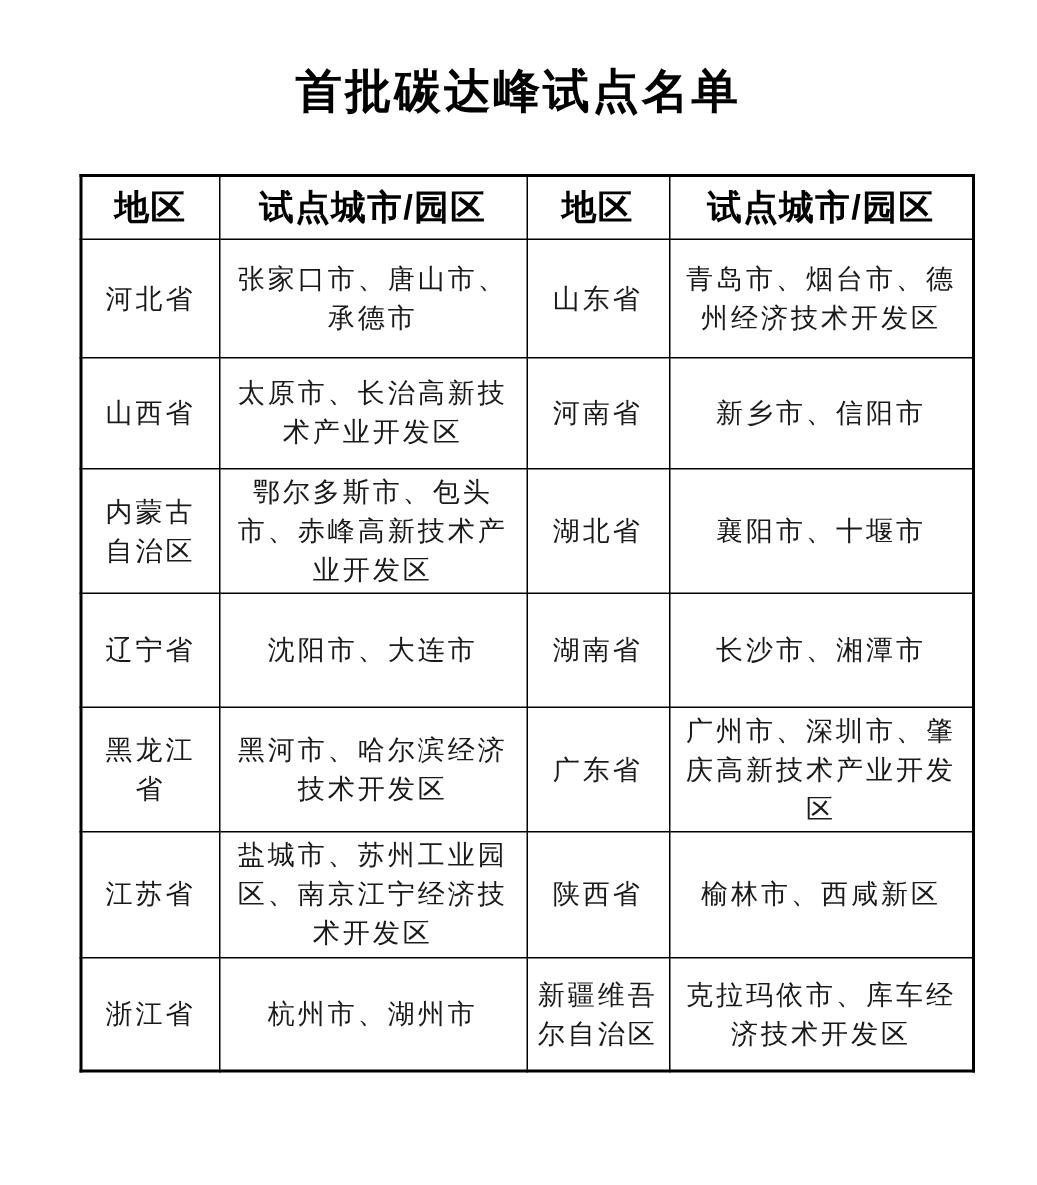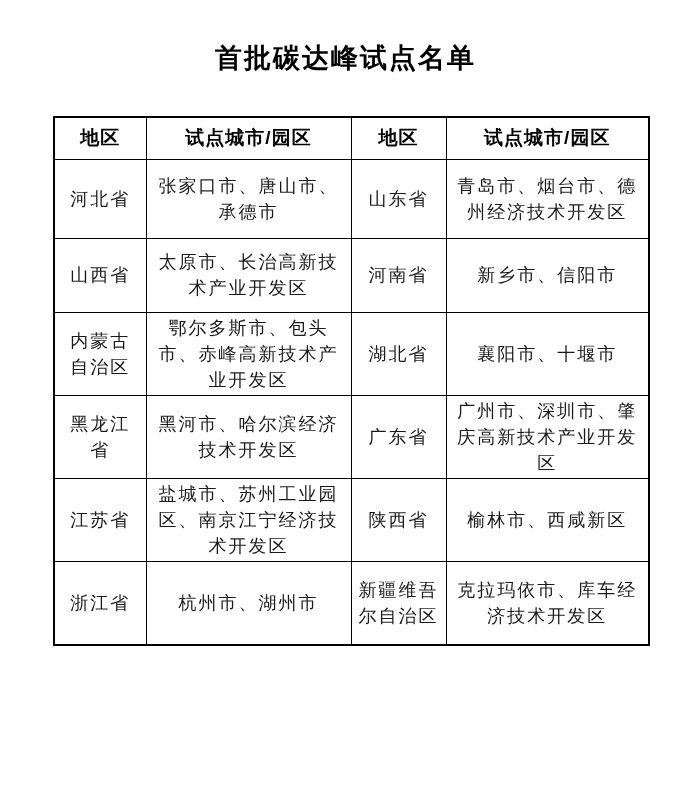--- a/index.html
+++ b/index.html
@@ -12,21 +12,21 @@
     font-family: "Liberation Serif", "DejaVu Serif", serif;
     color: #000000;
     overflow: hidden;
   }
   .title {
     position: absolute;
     top: 40px;
     left: 0;
     width: 100%;
     text-align: center;
-    font-size: 27px;
+    font-size: 31px;
     font-weight: 700;
     letter-spacing: 2px;
     font-family: "Liberation Serif", "DejaVu Serif", serif;
   }
   table.pilot {
     position: absolute;
     top: 116px;
     left: 53px;
     width: 595px;
     border-collapse: collapse;
@@ -41,21 +41,21 @@
     border: 1.5px solid #000000;
     text-align: center;
     vertical-align: middle;
     padding: 2px 6px;
     overflow: hidden;
   }
   thead tr { height: 42px; }
   th {
     font-family: "Liberation Sans", "DejaVu Sans", sans-serif;
     font-weight: 700;
-    font-size: 19px;
+    font-size: 23px;
     letter-spacing: 1px;
   }
   td {
     font-family: "Liberation Serif", "DejaVu Serif", serif;
     font-weight: 400;
     font-size: 18px;
     letter-spacing: 2px;
     line-height: 26px;
     color: #1a1a1a;
   }
@@ -102,20 +102,26 @@
         <td>河南省</td>
         <td>新乡市、信阳市</td>
       </tr>
       <tr>
         <td>内蒙古自治区</td>
         <td>鄂尔多斯市、包头市、赤峰高新技术产业开发区</td>
         <td>湖北省</td>
         <td>襄阳市、十堰市</td>
       </tr>
       <tr>
+        <td>辽宁省</td>
+        <td>沈阳市、大连市</td>
+        <td>湖南省</td>
+        <td>长沙市、湘潭市</td>
+      </tr>
+      <tr>
         <td>黑龙江省</td>
         <td>黑河市、哈尔滨经济技术开发区</td>
         <td>广东省</td>
         <td>广州市、深圳市、肇庆高新技术产业开发区</td>
       </tr>
       <tr>
         <td>江苏省</td>
         <td>盐城市、苏州工业园区、南京江宁经济技术开发区</td>
         <td>陕西省</td>
         <td>榆林市、西咸新区</td>

